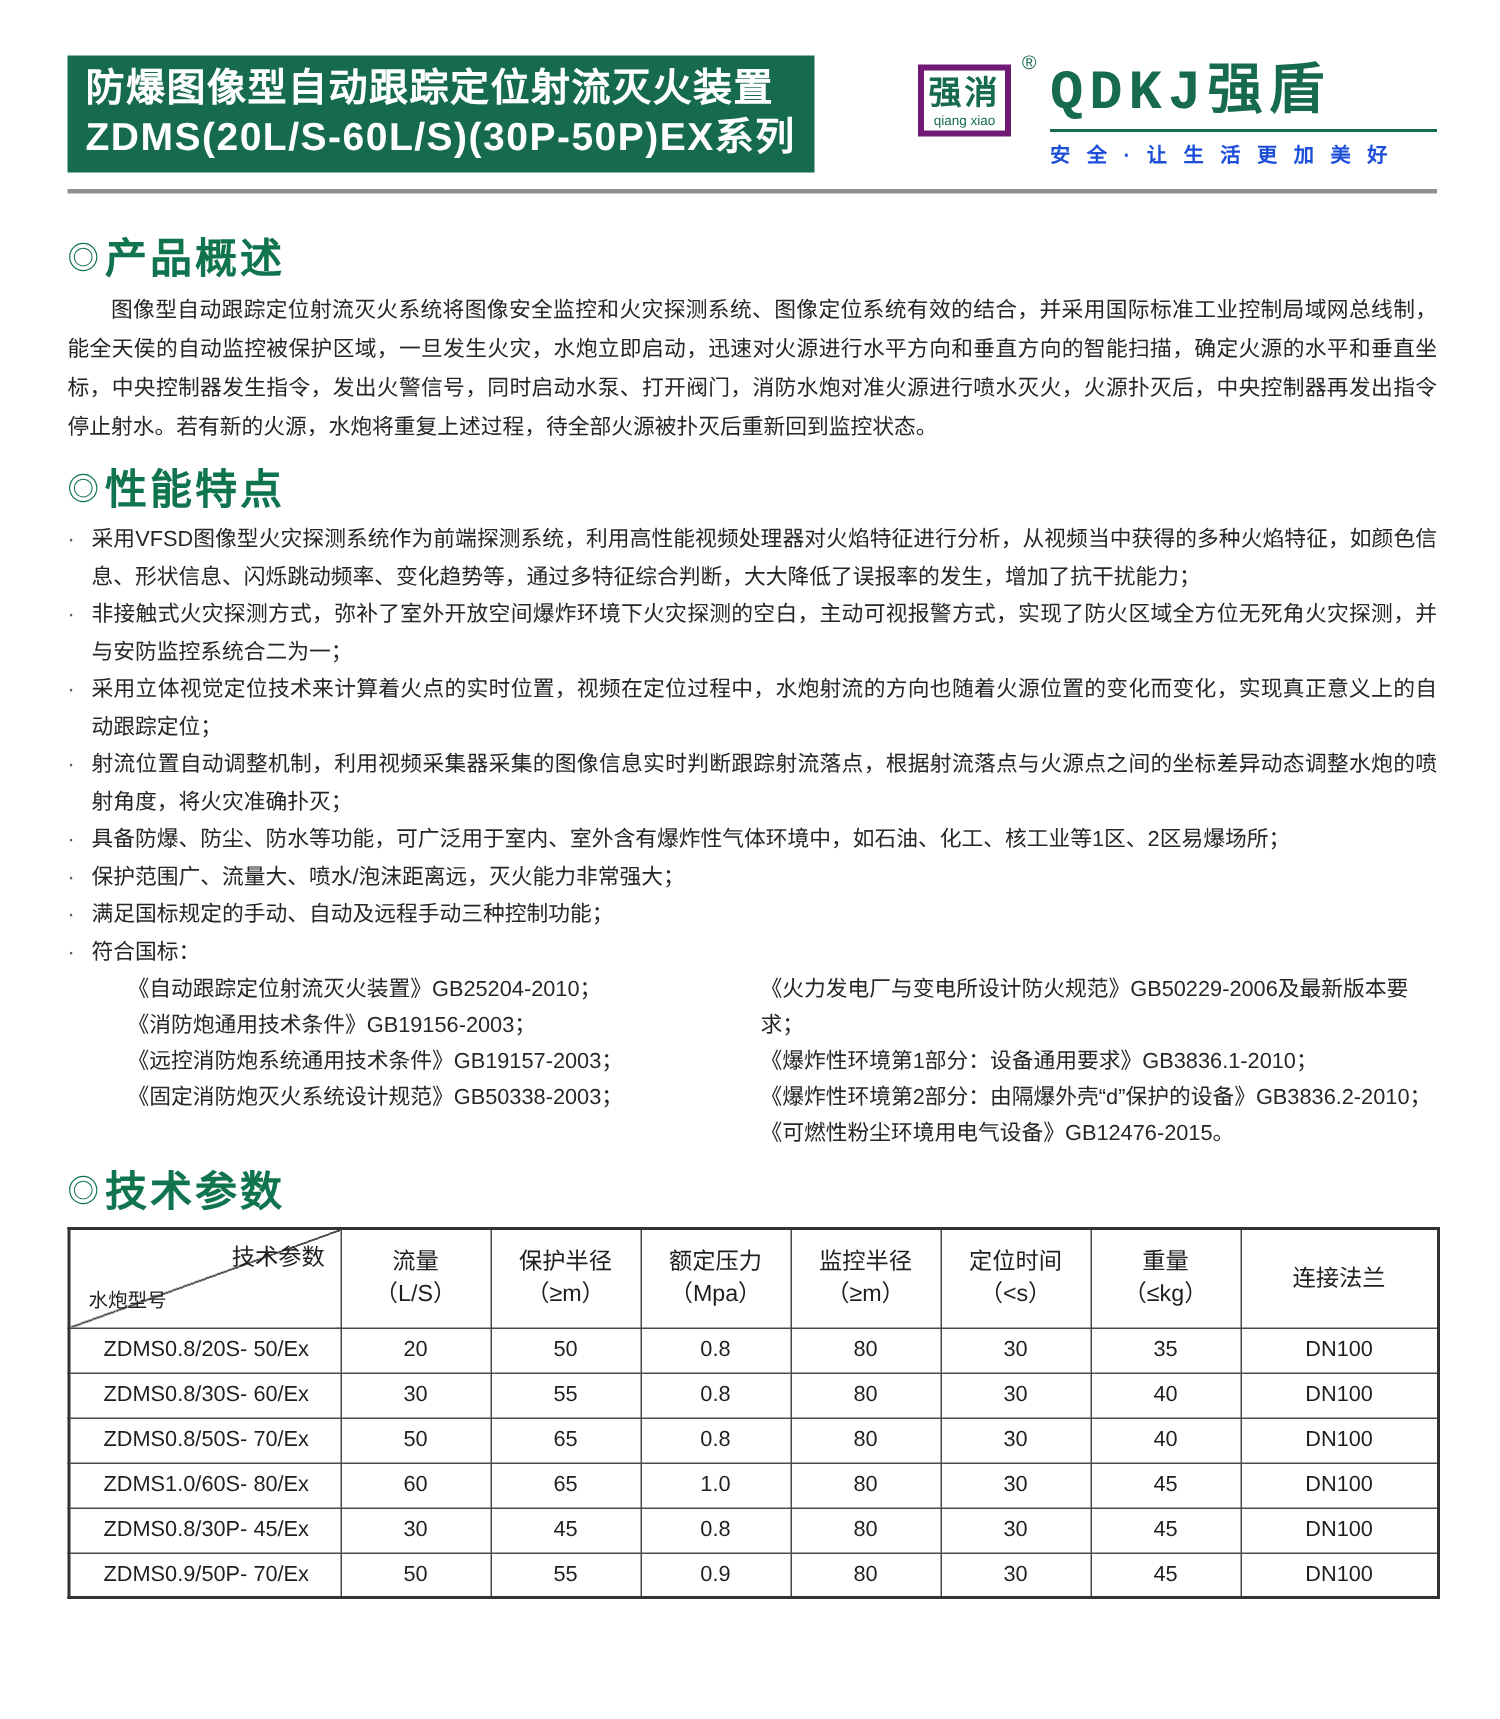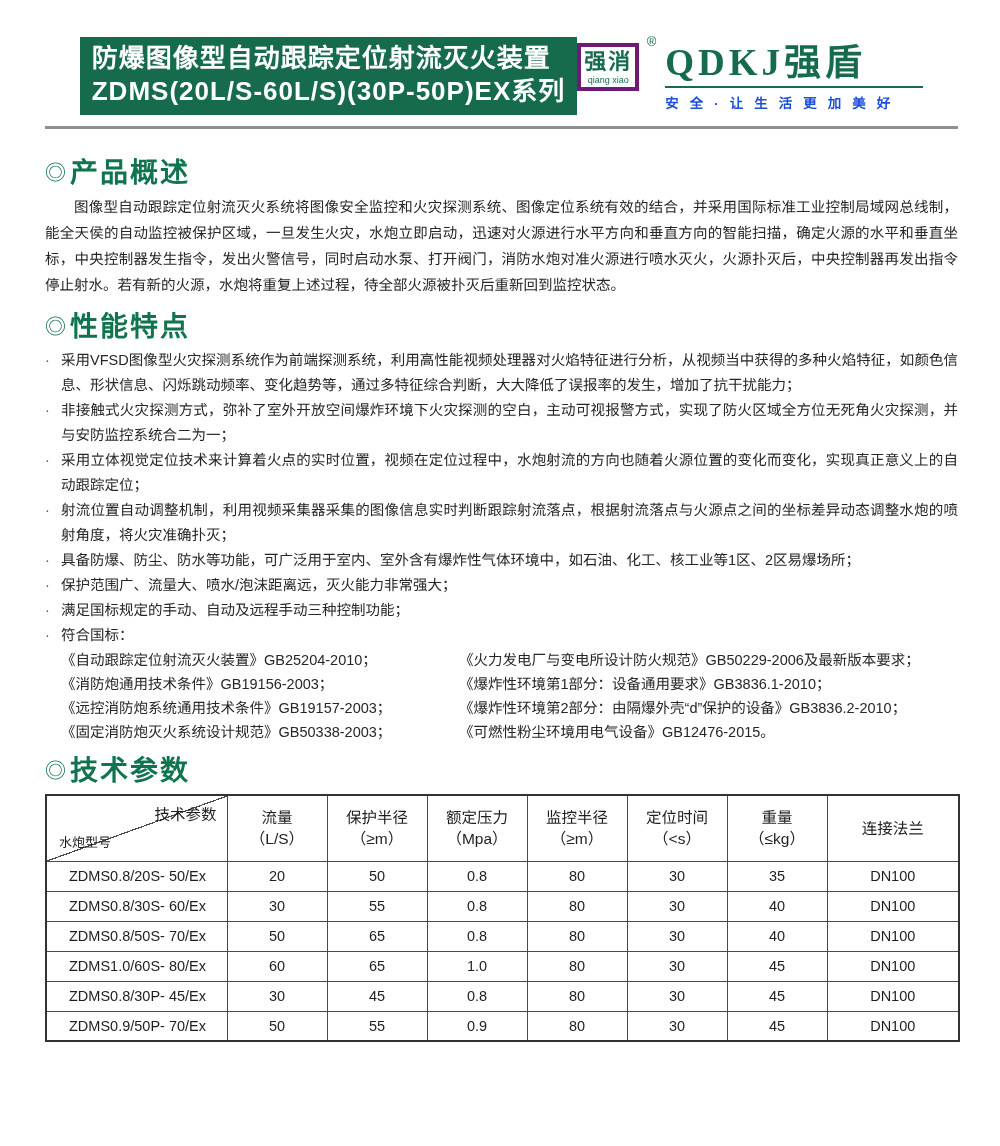--- a/index.html
+++ b/index.html
@@ -1,48 +1,48 @@
 <!DOCTYPE html>
 <html lang="zh-CN"><head>
 <meta charset="utf-8">
 <style>
   * { margin:0; padding:0; box-sizing:border-box; }
   html,body { background:#ffffff; }
   body { font-family:"Liberation Sans", sans-serif; }
   .page { position:relative; width:1000px; height:1146px; background:#fff; overflow:hidden; }
 
   
-  .header-row { position:absolute; top:37px; left:45px; width:913px; display:flex; justify-content:center; align-items:flex-start; }
+  .header-row { position:absolute; top:37px; left:45px; width:913px; display:flex; justify-content:space-between; align-items:flex-start; }
   .banner { background:#176B4D; color:#fff; padding:5px 12px 7px 12px; }
   .banner div { font-size:26px; font-weight:bold; line-height:33px; letter-spacing:1px; white-space:nowrap; }
   .logo-block { display:flex; align-items:flex-start; padding-top:6px; }
   .seal-wrap { position:relative; margin-right:26px; }
   .seal { width:62px; height:48px; border:4px solid #701a75; text-align:center; padding-top:3px; }
   .seal-cn { font-size:22px; font-weight:bold; color:#176B4D; letter-spacing:2px; line-height:24px; }
   .seal-en { font-size:9px; color:#176B4D; line-height:12px; }
   .reg { position:absolute; top:-9px; right:-17px; font-size:13px; color:#176B4D; }
   .brand-col { width:258px; }
-  .brand { font-family:Liberation Serif, serif; font-size:37px; font-weight:900; color:#176B4D; letter-spacing:4px; line-height:40px; white-space:nowrap; }
+  .brand { font-family:Liberation Mono, monospace; font-size:37px; font-weight:900; color:#176B4D; letter-spacing:4px; line-height:40px; white-space:nowrap; }
   .brand-rule { height:2px; background:#176B4D; margin:3px 0 4px 0; }
   .tagline { font-size:13.5px; font-weight:bold; color:#1d4ed8; letter-spacing:11px; white-space:nowrap; }
   .page-rule { position:absolute; top:126px; left:45px; width:913px; height:3px; background:#8f8f8f; }
 
   
   .content { position:absolute; top:160px; left:45px; width:913px; color:#222; }
   .sec-head { display:flex; align-items:center; margin-bottom:8px; }
   .sec-marker { color:#10744E; font-size:21px; line-height:24px; margin-right:4px; }
   .sec-title { color:#10744E; font-size:28px; font-weight:bold; letter-spacing:2px; line-height:26px; }
   .overview-body { font-size:14.5px; line-height:26px; text-align:justify; text-indent:2em; color:#262626; }
   .sec-features { margin-top:16px; }
   .feature-list { list-style:none; }
   .feature-list li { display:flex; font-size:14.5px; line-height:25px; color:#262626; }
   .feature-list .dot { width:16px; flex:0 0 16px; color:#555; text-align:left; }
   .feature-list .txt { flex:1; text-align:justify; }
   .standards { display:flex; margin-left:16px; margin-top:0; }
-  .standards .col { font-size:14.5px; line-height:24px; color:#262626; }
+  .standards .col { font-size:14.5px; line-height:24px; color:#262626;margin-left:24px; }
   .standards .col-left { width:398px; }
   .standards .col-right { flex:1; }
   .sec-specs { margin-top:14px; }
 
   
   table.specs { border-collapse:collapse; width:913px; margin-top:10px; table-layout:fixed; }
   table.specs th, table.specs td { border:1px solid #4a4a4a; text-align:center; font-weight:normal; color:#1e1e1e; }
   table.specs { border:2px solid #333; }
   col.c-model { width:181px; } col.c-num { width:100px; } col.c-flange { width:132px; }
   table.specs thead th { height:66px; font-size:15.5px; line-height:21px; vertical-align:middle; }

